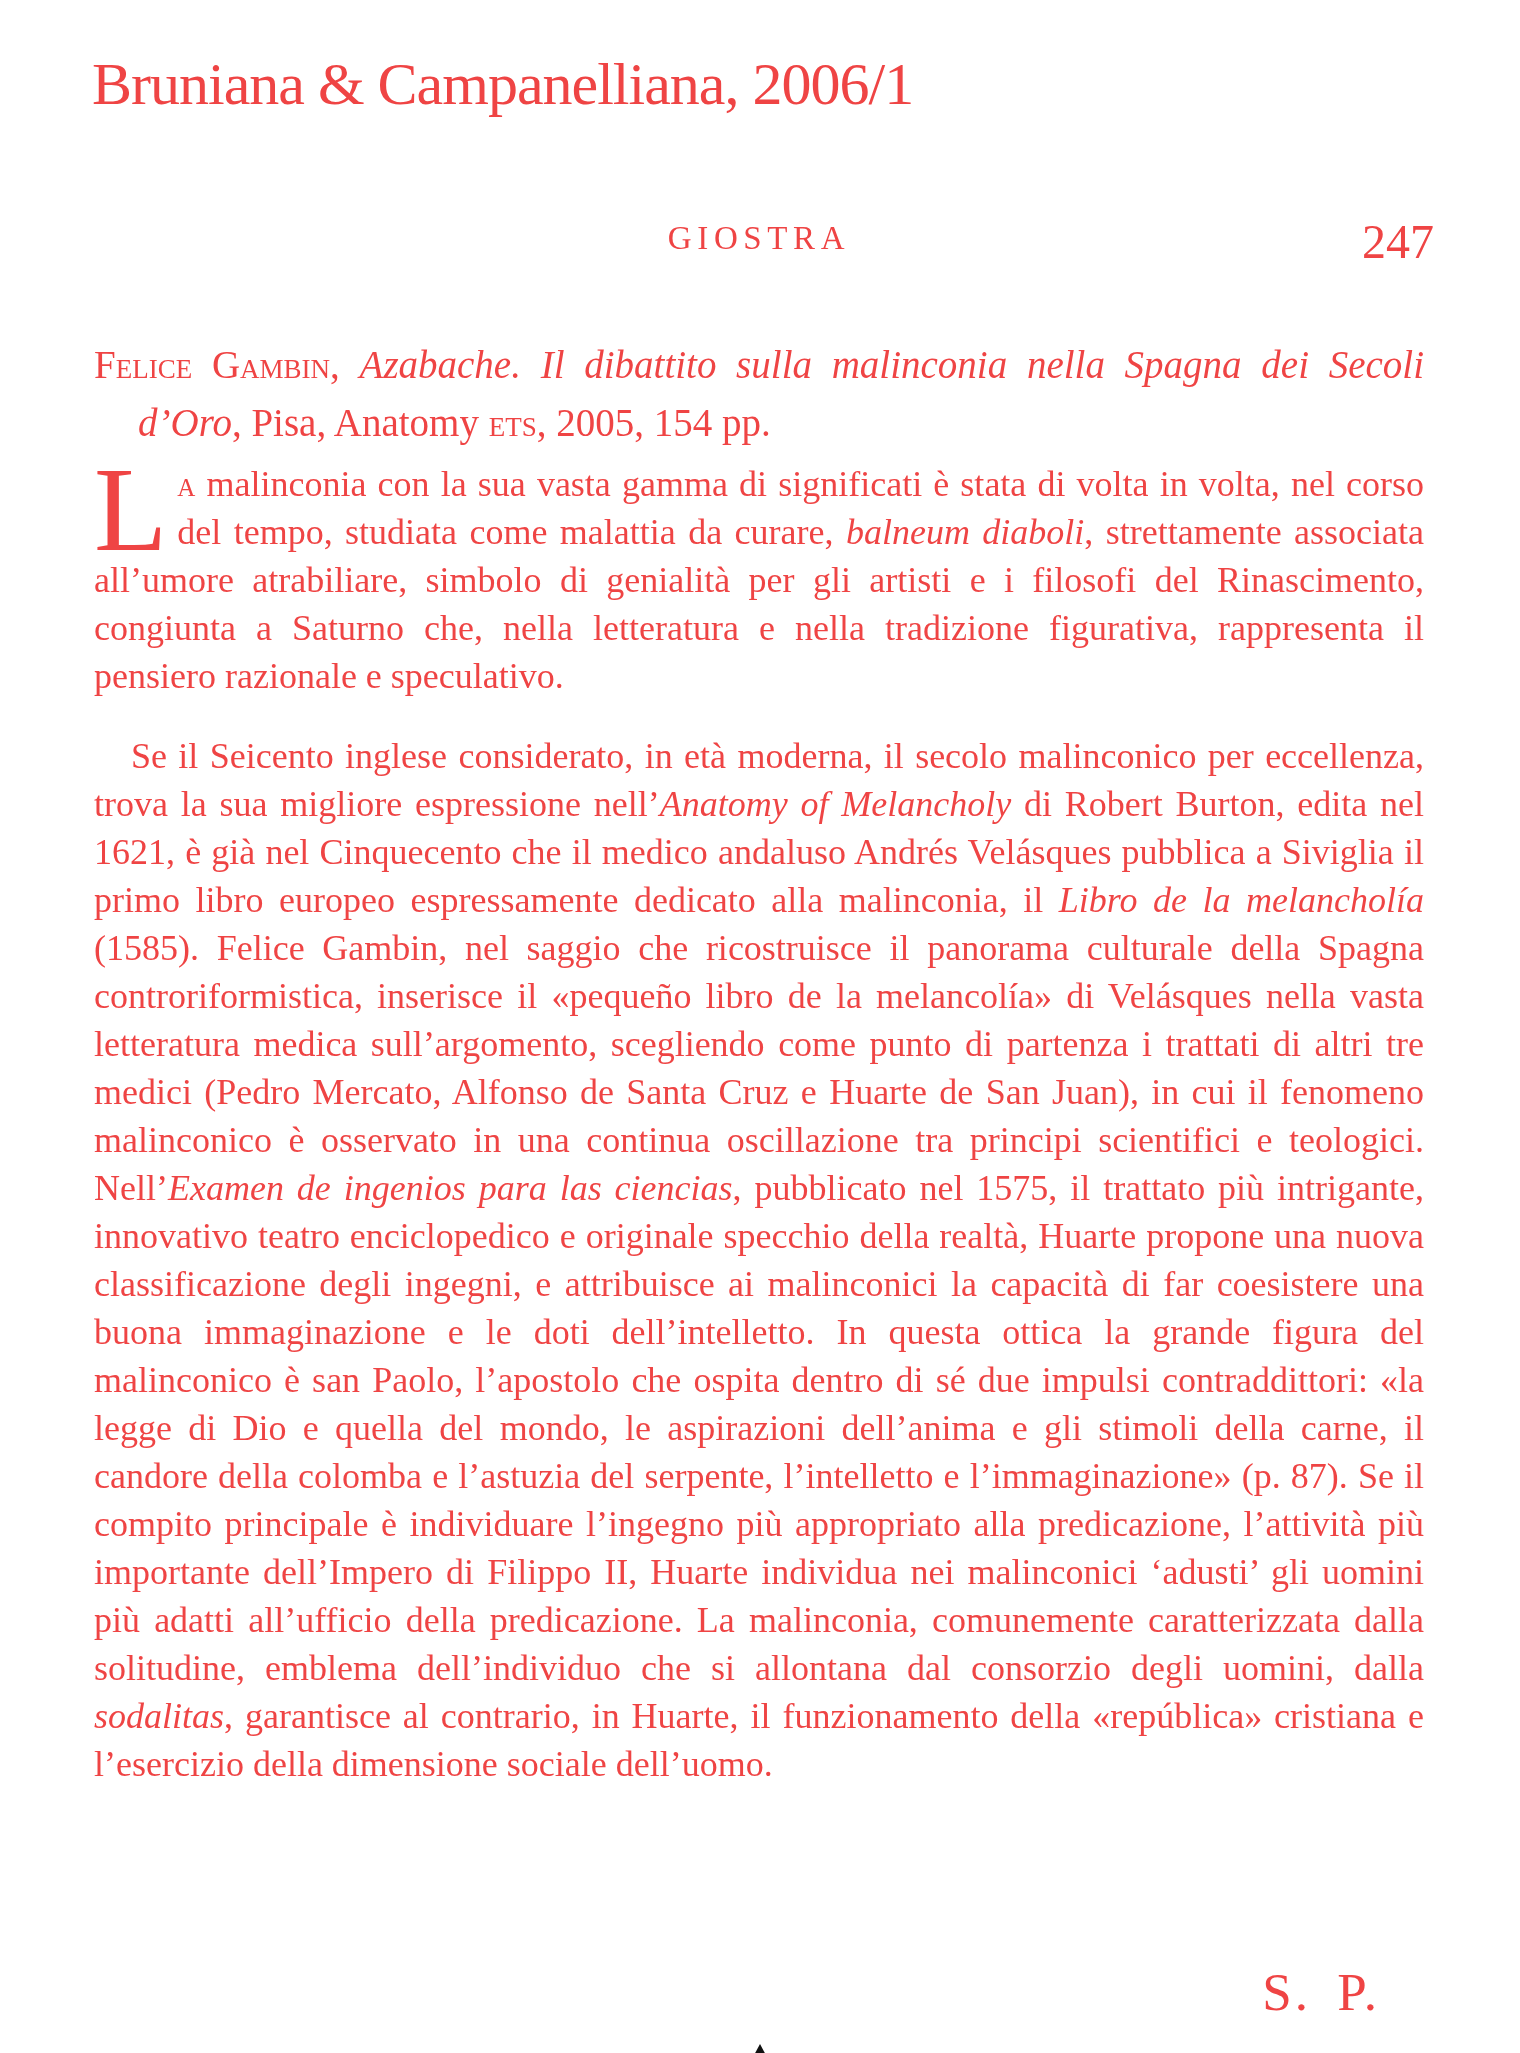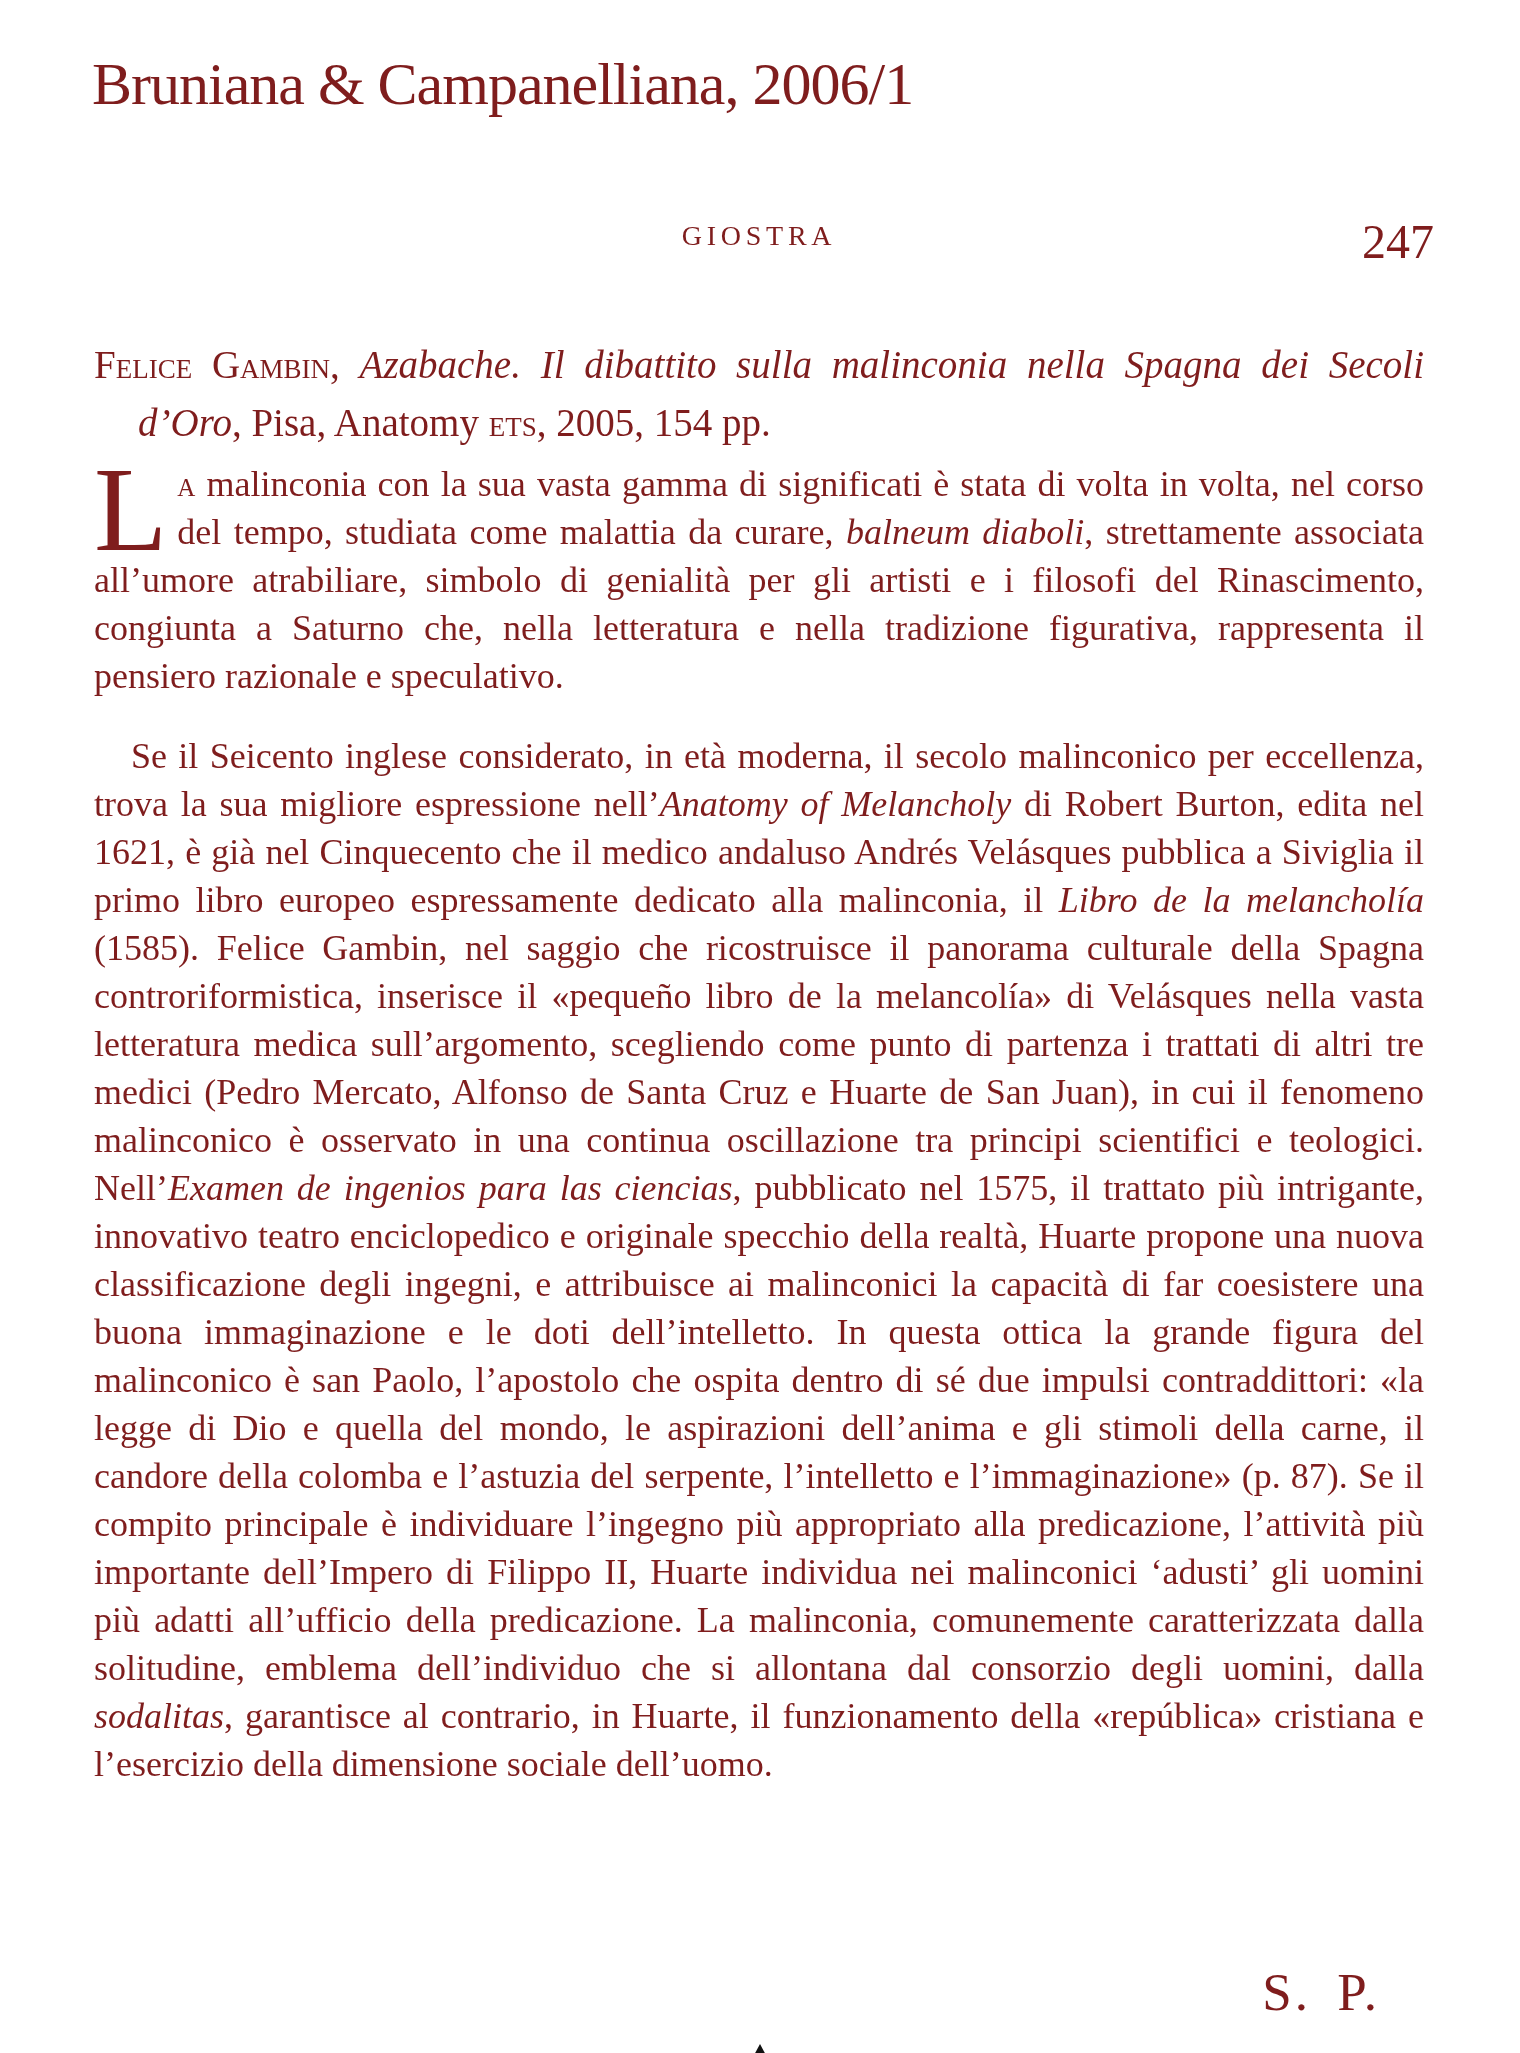--- a/index.html
+++ b/index.html
@@ -1,40 +1,40 @@
 <!DOCTYPE html>
 <html lang="it"><head>
 <meta charset="utf-8">
 <style>
   html, body { margin: 0; padding: 0; background: #ffffff; }
   .page {
     position: relative;
     width: 1520px;
     height: 2053px;
     background: #ffffff;
-    color: #7f1d1d;
+    color: #ef4444;
     font-family: "Liberation Serif", "DejaVu Serif", serif;
     overflow: hidden;
   }
   .journal-title {
     position: absolute;
     left: 92px;
     top: 48px;
     font-size: 60px;
     line-height: 72px;
     letter-spacing: -1px;
     white-space: nowrap;
   }
   .running-head {
     position: absolute;
     left: 94px;
     top: 220px;
     width: 1330px;
     text-align: center;
-    font-size: 28px;
+    font-size: 33px;
     letter-spacing: 0.17em;
     text-transform: uppercase;
   }
   .page-number {
     position: absolute;
     top: 214px;
     right: 86px;
     font-size: 48px;
   }
   .citation {

